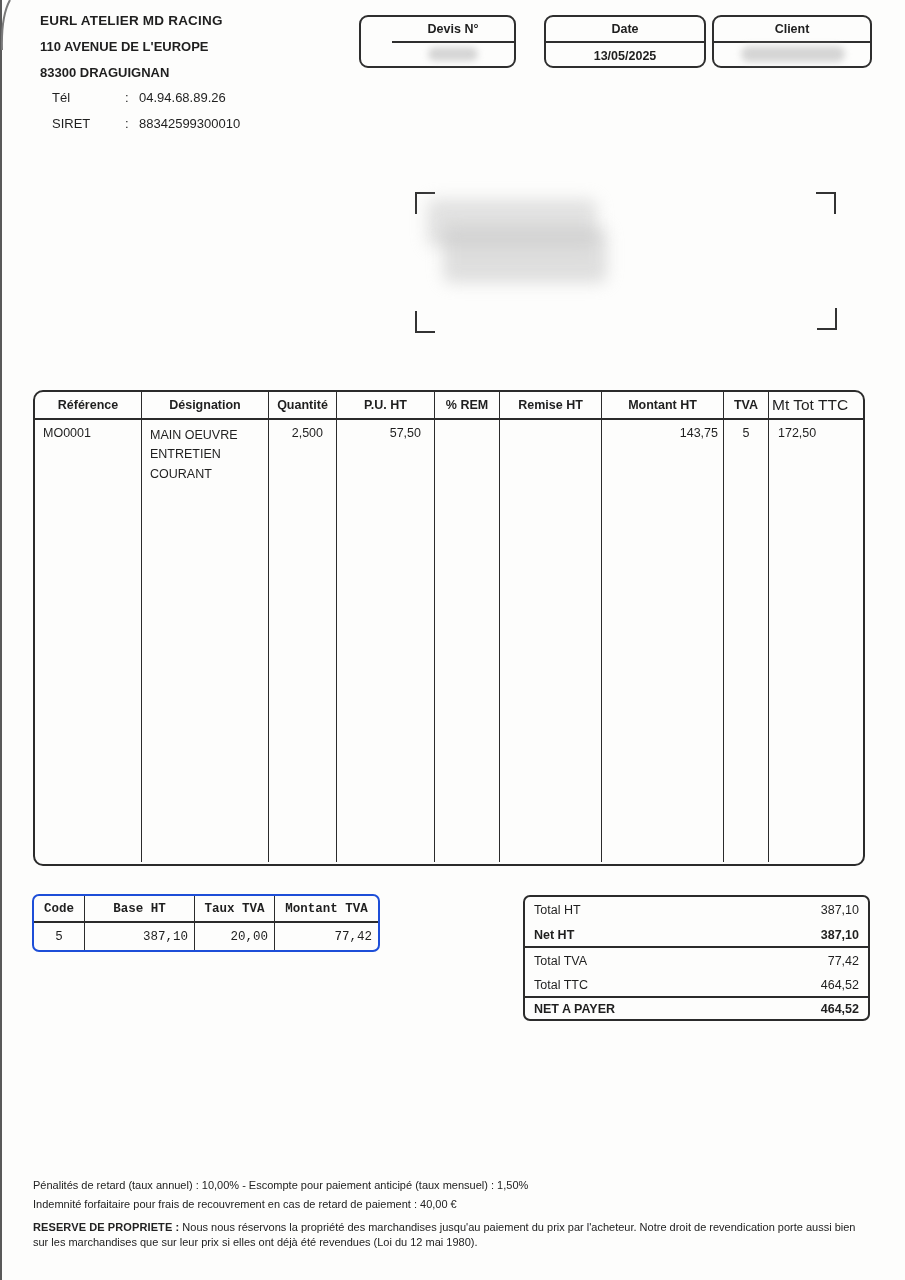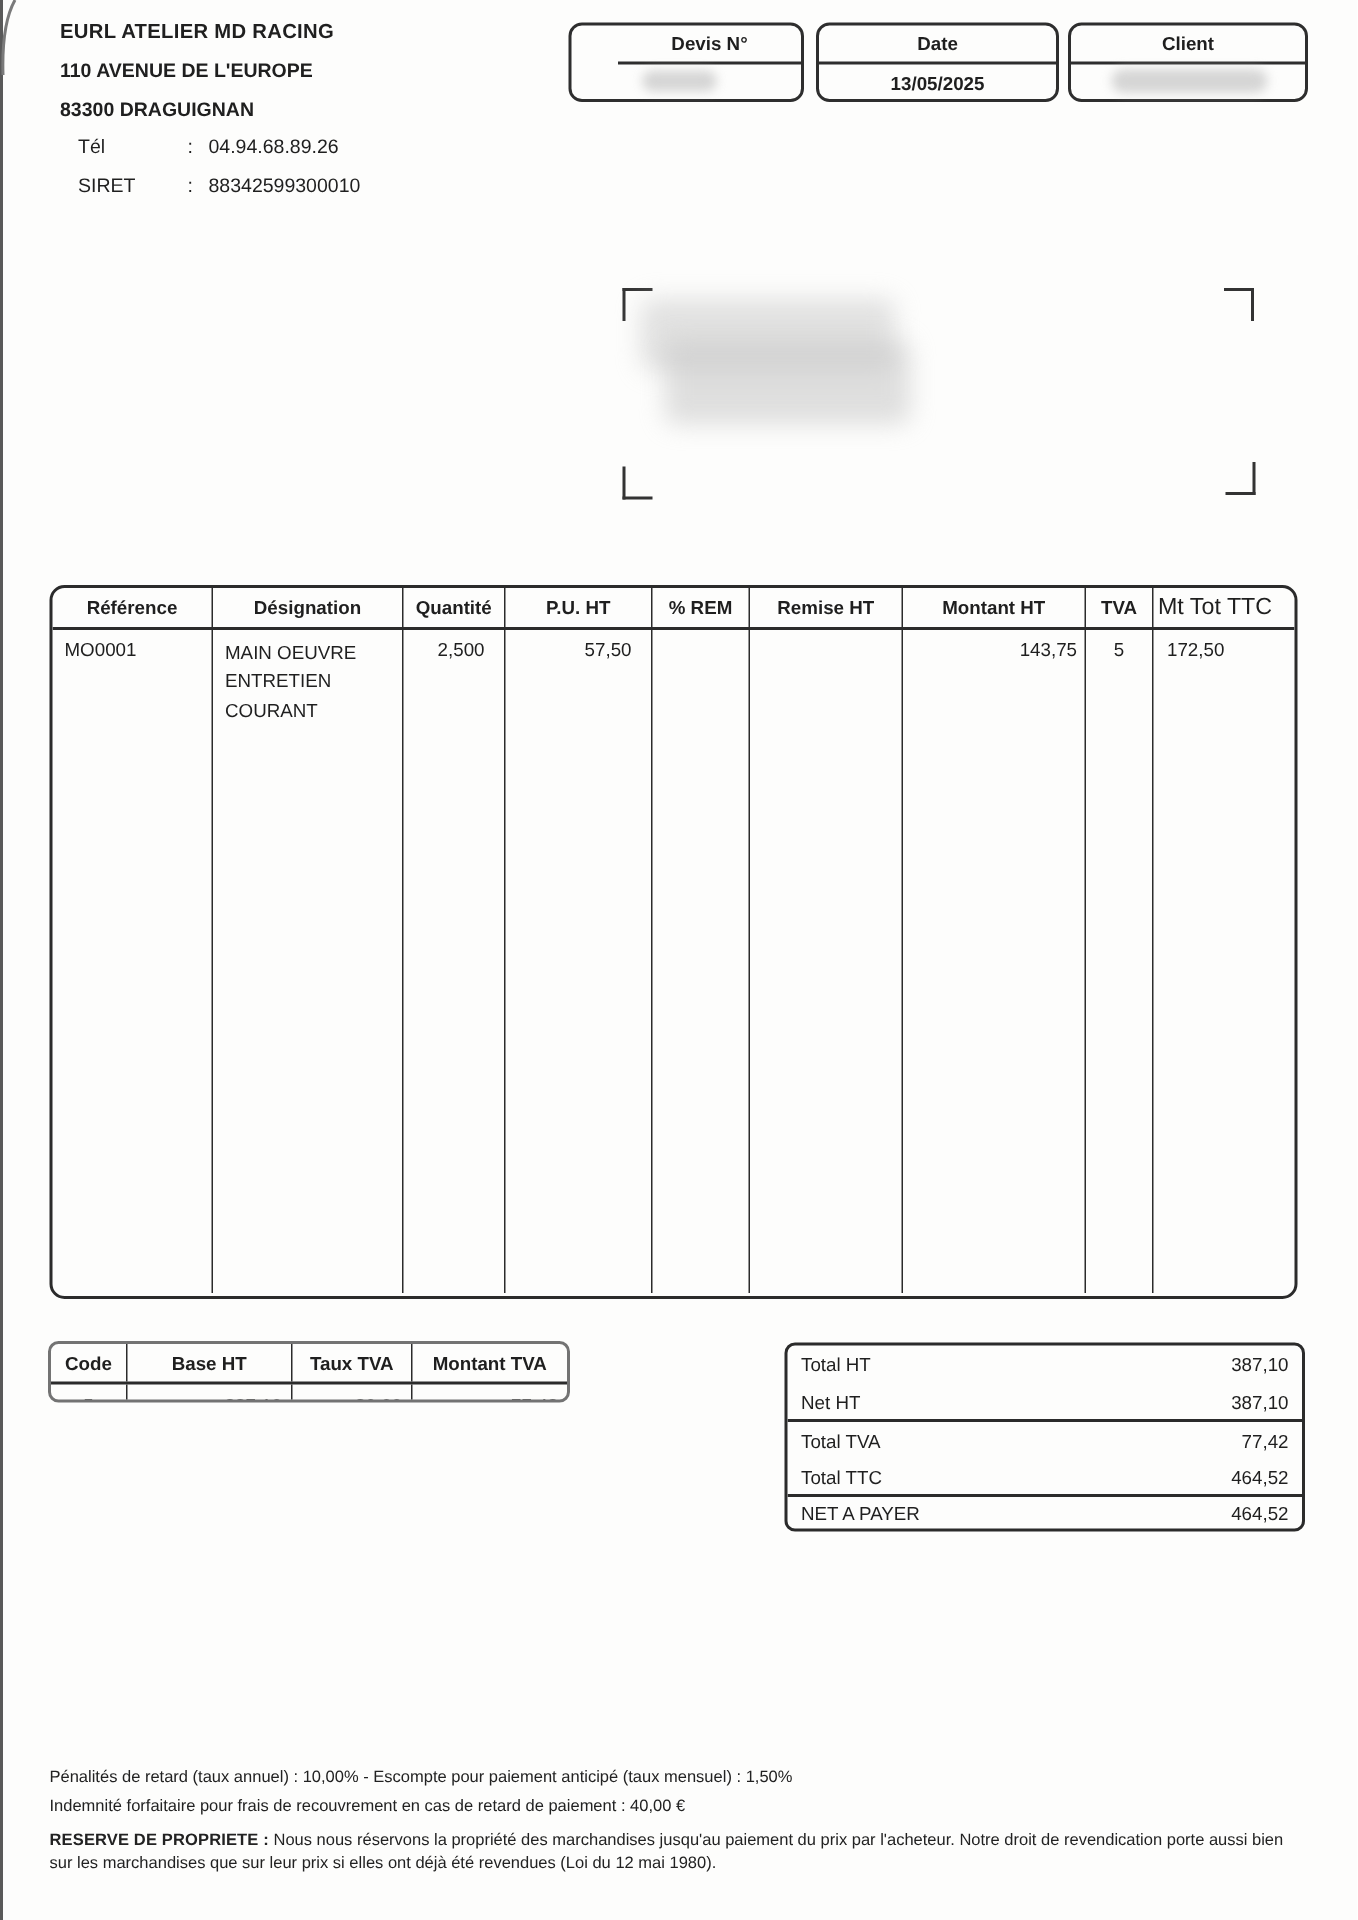--- a/index.html
+++ b/index.html
@@ -51,36 +51,36 @@
   .ibody .bc{border-right:1.5px solid #2b2b2b;box-sizing:border-box;padding-top:6px;font-size:12.5px;}
   .ibody .bc:last-child{border-right:none;}
   .c-left{padding-left:8px;text-align:left;}
   .c-right{padding-right:13px;text-align:right;box-sizing:border-box;}
   .c-right-tight{padding-right:5px;text-align:right;box-sizing:border-box;}
   .c-center{text-align:center;}
   .c-big{font-size:16px;padding-left:9px;padding-top:5px;}
   .desig{padding-left:8px;padding-right:24px;line-height:1.55;}
 
   
-  .ttable{left:32px;top:894px;width:348px;height:41px;border:2px solid #737373;border-radius:7px;box-sizing:border-box;overflow:hidden;}
+  .ttable{left:32px;top:894px;width:348px;height:58px;border:2px solid #1d4ed8;border-radius:7px;box-sizing:border-box;overflow:hidden;font-family:Liberation Mono, monospace;}
   .tgrid{display:grid;grid-template-columns:51px 110px 80px auto;}
   .thead{height:27px;border-bottom:2px solid #2b2b2b;box-sizing:border-box;}
   .thead .hc{display:flex;align-items:center;justify-content:center;font-weight:bold;font-size:12.5px;border-right:1.5px solid #2b2b2b;box-sizing:border-box;}
   .thead .hc:last-child{border-right:none;}
   .tbody-row{height:27px;}
   .tbody-row .bc{border-right:1.5px solid #2b2b2b;box-sizing:border-box;font-size:12.5px;display:flex;align-items:center;}
   .tbody-row .bc:last-child{border-right:none;}
   .jc{justify-content:center;}
   .jr{justify-content:flex-end;padding-right:6px;}
 
   
   .totals{left:523px;top:895px;width:347px;height:126px;border:2px solid #2b2b2b;border-radius:7px;box-sizing:border-box;display:flex;flex-direction:column;overflow:hidden;}
   .trow{display:flex;justify-content:space-between;align-items:center;padding:0 9px;font-size:12.5px;box-sizing:border-box;}
   .trow.h26{height:26px;}.trow.h25{height:25px;}.trow.h22{flex:1;}
-  .trow.bold{font-weight:normal;gap:32px;}
+  .trow.bold{font-weight:bold;gap:32px;}
   .trow.divider{border-bottom:2px solid #2b2b2b;}
 
   
   .foot-line{left:33px;font-size:11px;color:#222;}
   .reserve{left:33px;top:1220px;width:830px;font-size:11px;line-height:1.32;color:#222;}
   .reserve b{letter-spacing:.1px;}
 </style>
 </head>
 <body>
 
@@ -98,21 +98,21 @@
     <span class="k">Tél</span>
     <span class="sep">:</span>
     <span class="v">04.94.68.89.26</span>
   </div>
   <div class="abs kv-row" style="top:116px;">
     <span class="k">SIRET</span>
     <span class="sep">:</span>
     <span class="v">88342599300010</span>
   </div>
 
-  <div class="abs hbox" style="left:379px;width:157px;padding-left:31px;">
+  <div class="abs hbox" style="left:359px;width:157px;padding-left:31px;">
     <div class="hbox-label">Devis N°</div>
     <div class="hbox-value"></div>
   </div>
   <div class="blob blob-sm" style="left:428px;top:47px;width:50px;height:14px;"></div>
 
   <div class="abs hbox" style="left:544px;width:162px;">
     <div class="hbox-label">Date</div>
     <div class="hbox-value">13/05/2025</div>
   </div>
 

